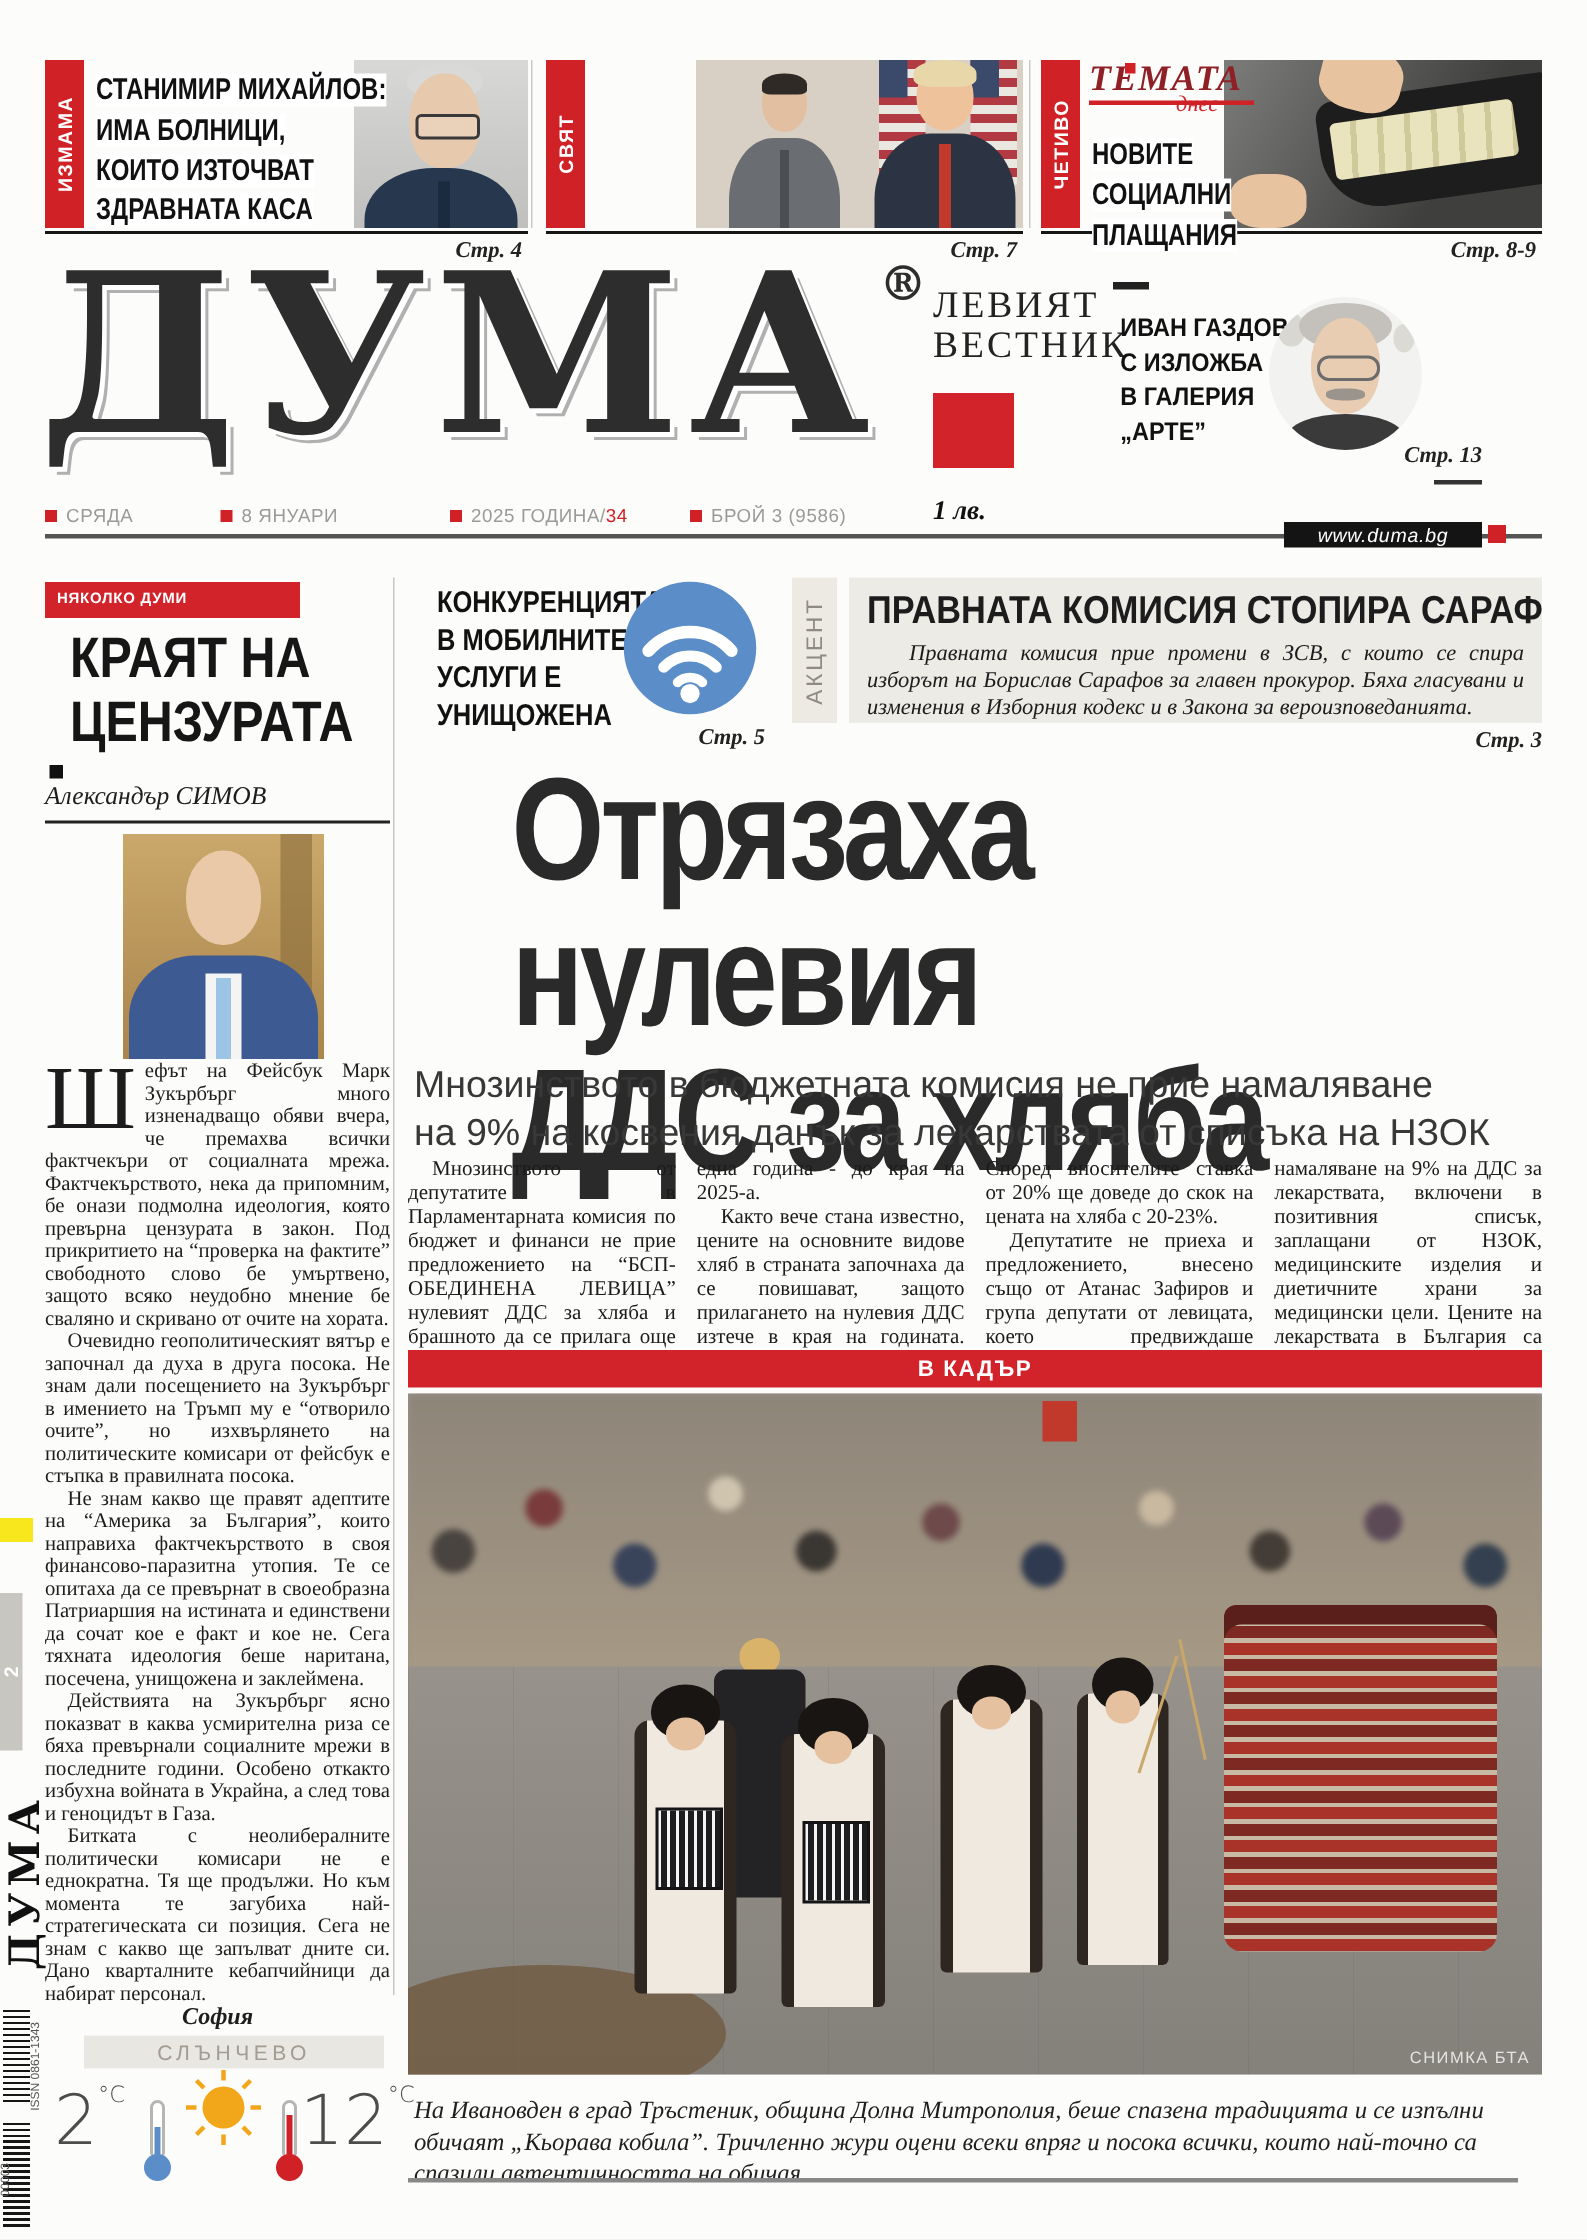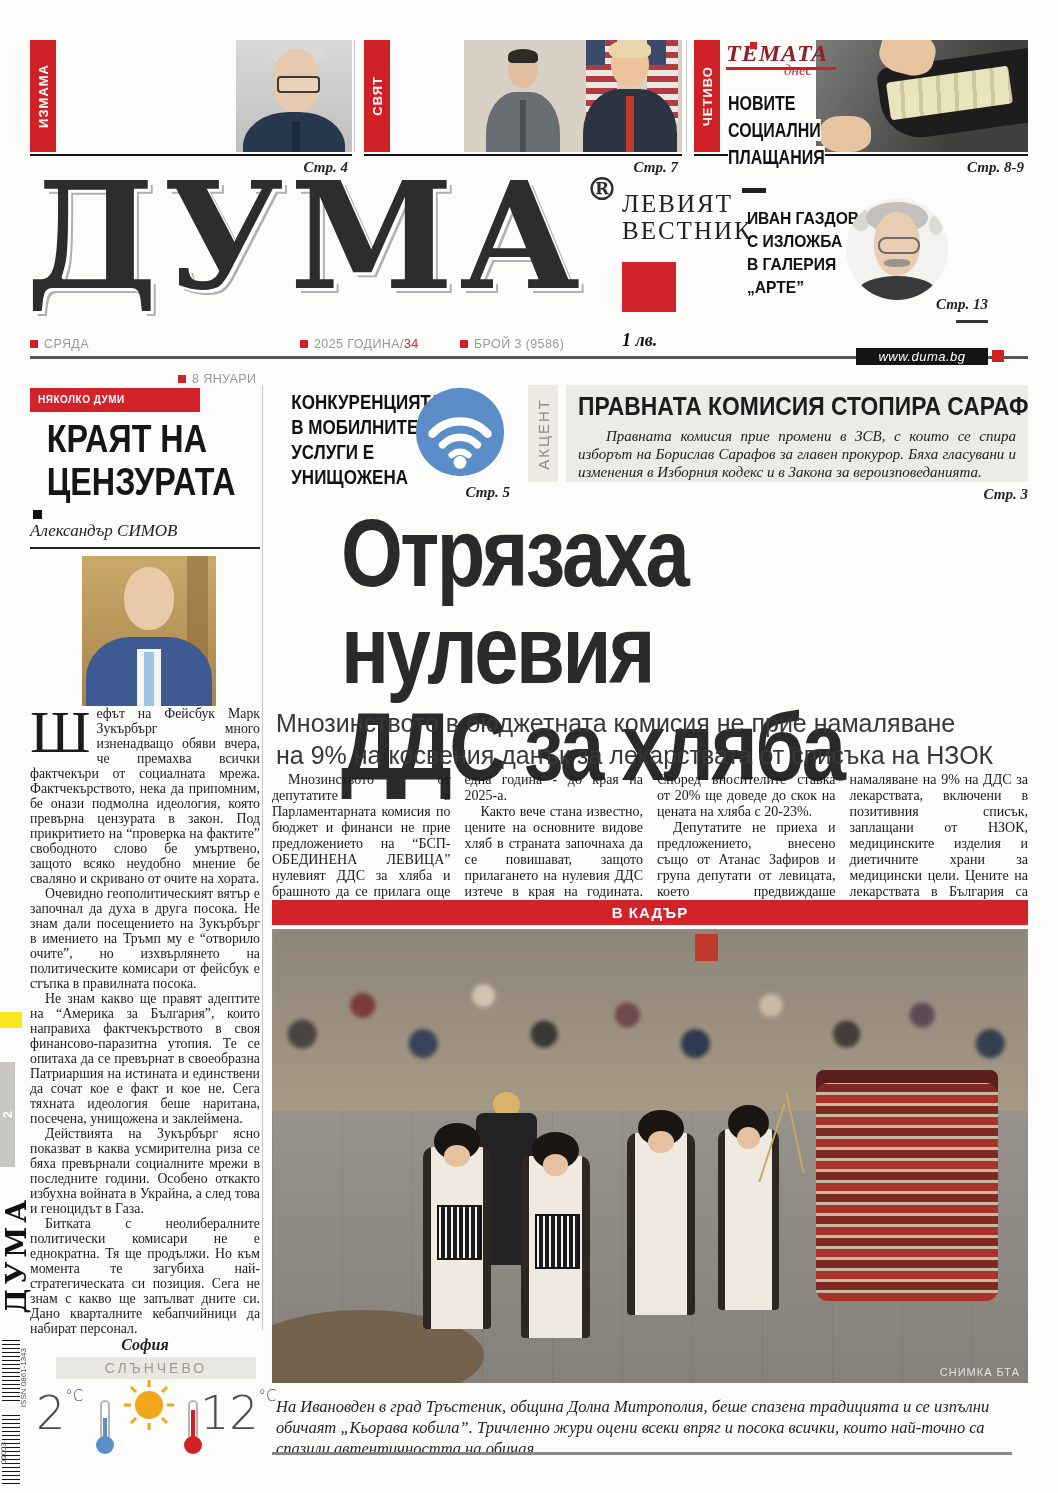--- a/index.html
+++ b/index.html
@@ -204,20 +204,26 @@
         <span class="vtext">ИЗМАМА</span>
       </div>
     <div class="teaser-photo">
       <div class="ph mh-bg"></div>
       <div class="mh-hair"></div>
       <div class="mh-head"></div>
       <div class="mh-glass"></div>
       <div class="mh-suit"></div>
       <div class="mh-tie"></div>
     </div>
+    <div class="teaser-titlewrap">
+        <span class="t-squeeze"><span class="teaser-title pre">СТАНИМИР МИХАЙЛОВ:
+ИМА БОЛНИЦИ,
+КОИТО ИЗТОЧВАТ
+ЗДРАВНАТА КАСА</span></span>
+      </div>
     <div class="teaser-rule"></div>
     <div class="teaser-page pageref">Стр. 4</div>
   </div>
   <div class="vsep s1"></div>
 
   <div class="teaser t2">
     <div class="teaser-tag">
         <span class="vtext">СВЯТ</span>
       </div>
     <div class="teaser-photo">
@@ -282,21 +288,21 @@
     <div class="gz-hair"></div>
     <div class="gz-head"></div>
     <div class="gz-glass"></div>
     <div class="gz-mus"></div>
     <div class="gz-suit"></div>
   </div>
   <div class="promo-page pageref">Стр. 13</div>
   <div class="promo-underline"></div>
 
   <div class="dl-item" style="left:30px;"><span class="dl-sq"></span><span>СРЯДА</span></div>
-  <div class="dl-item" style="left:178px;margin-top:35px;"><span class="dl-sq"></span><span>8 ЯНУАРИ</span></div>
+  <div class="dl-item" style="left:147px;"><span class="dl-sq"></span><span>8 ЯНУАРИ</span></div>
   <div class="dl-item" style="left:300px;"><span class="dl-sq"></span><span>2025 ГОДИНА/</span><span class="dl-red">34</span></div>
   <div class="dl-item" style="left:460px;"><span class="dl-sq"></span><span>БРОЙ 3 (9586)</span></div>
   <div class="price">1 лв.</div>
   <div class="rule-main"></div>
   <div class="web-badge">www.duma.bg</div>
   <div class="web-sq"></div>
 
   <div class="colsep"></div>
 
   <div class="kicker">НЯКОЛКО ДУМИ</div>

